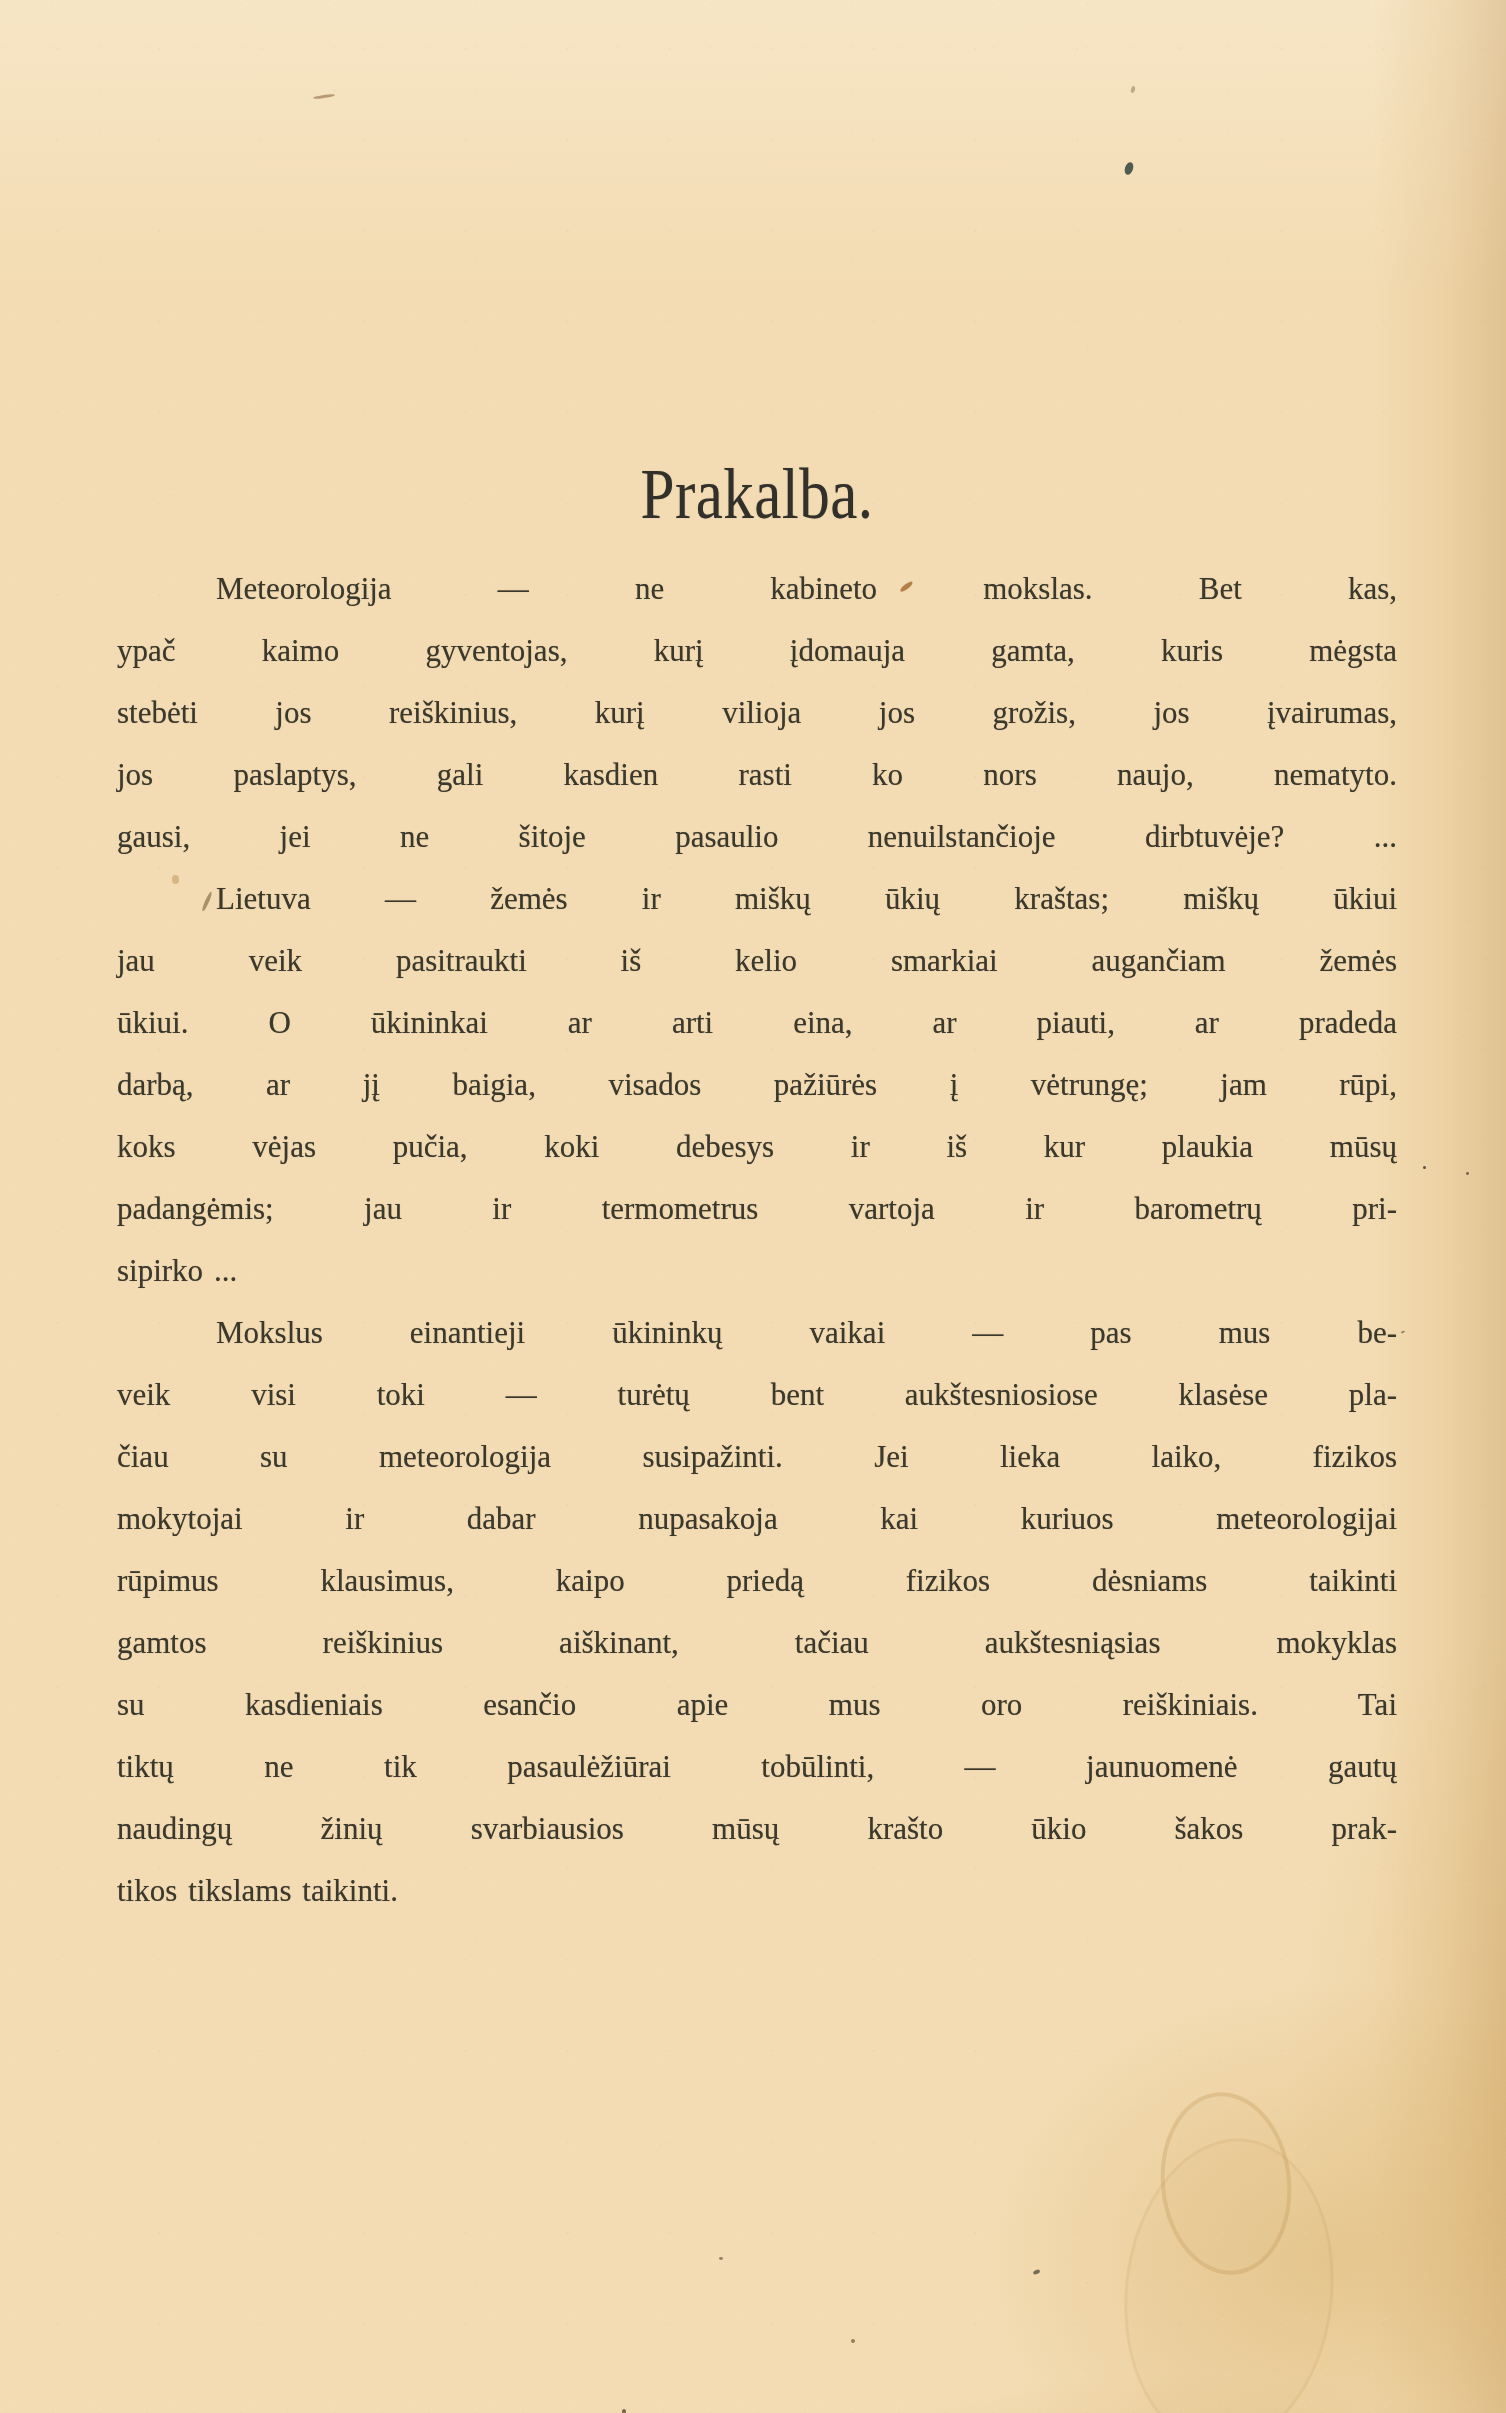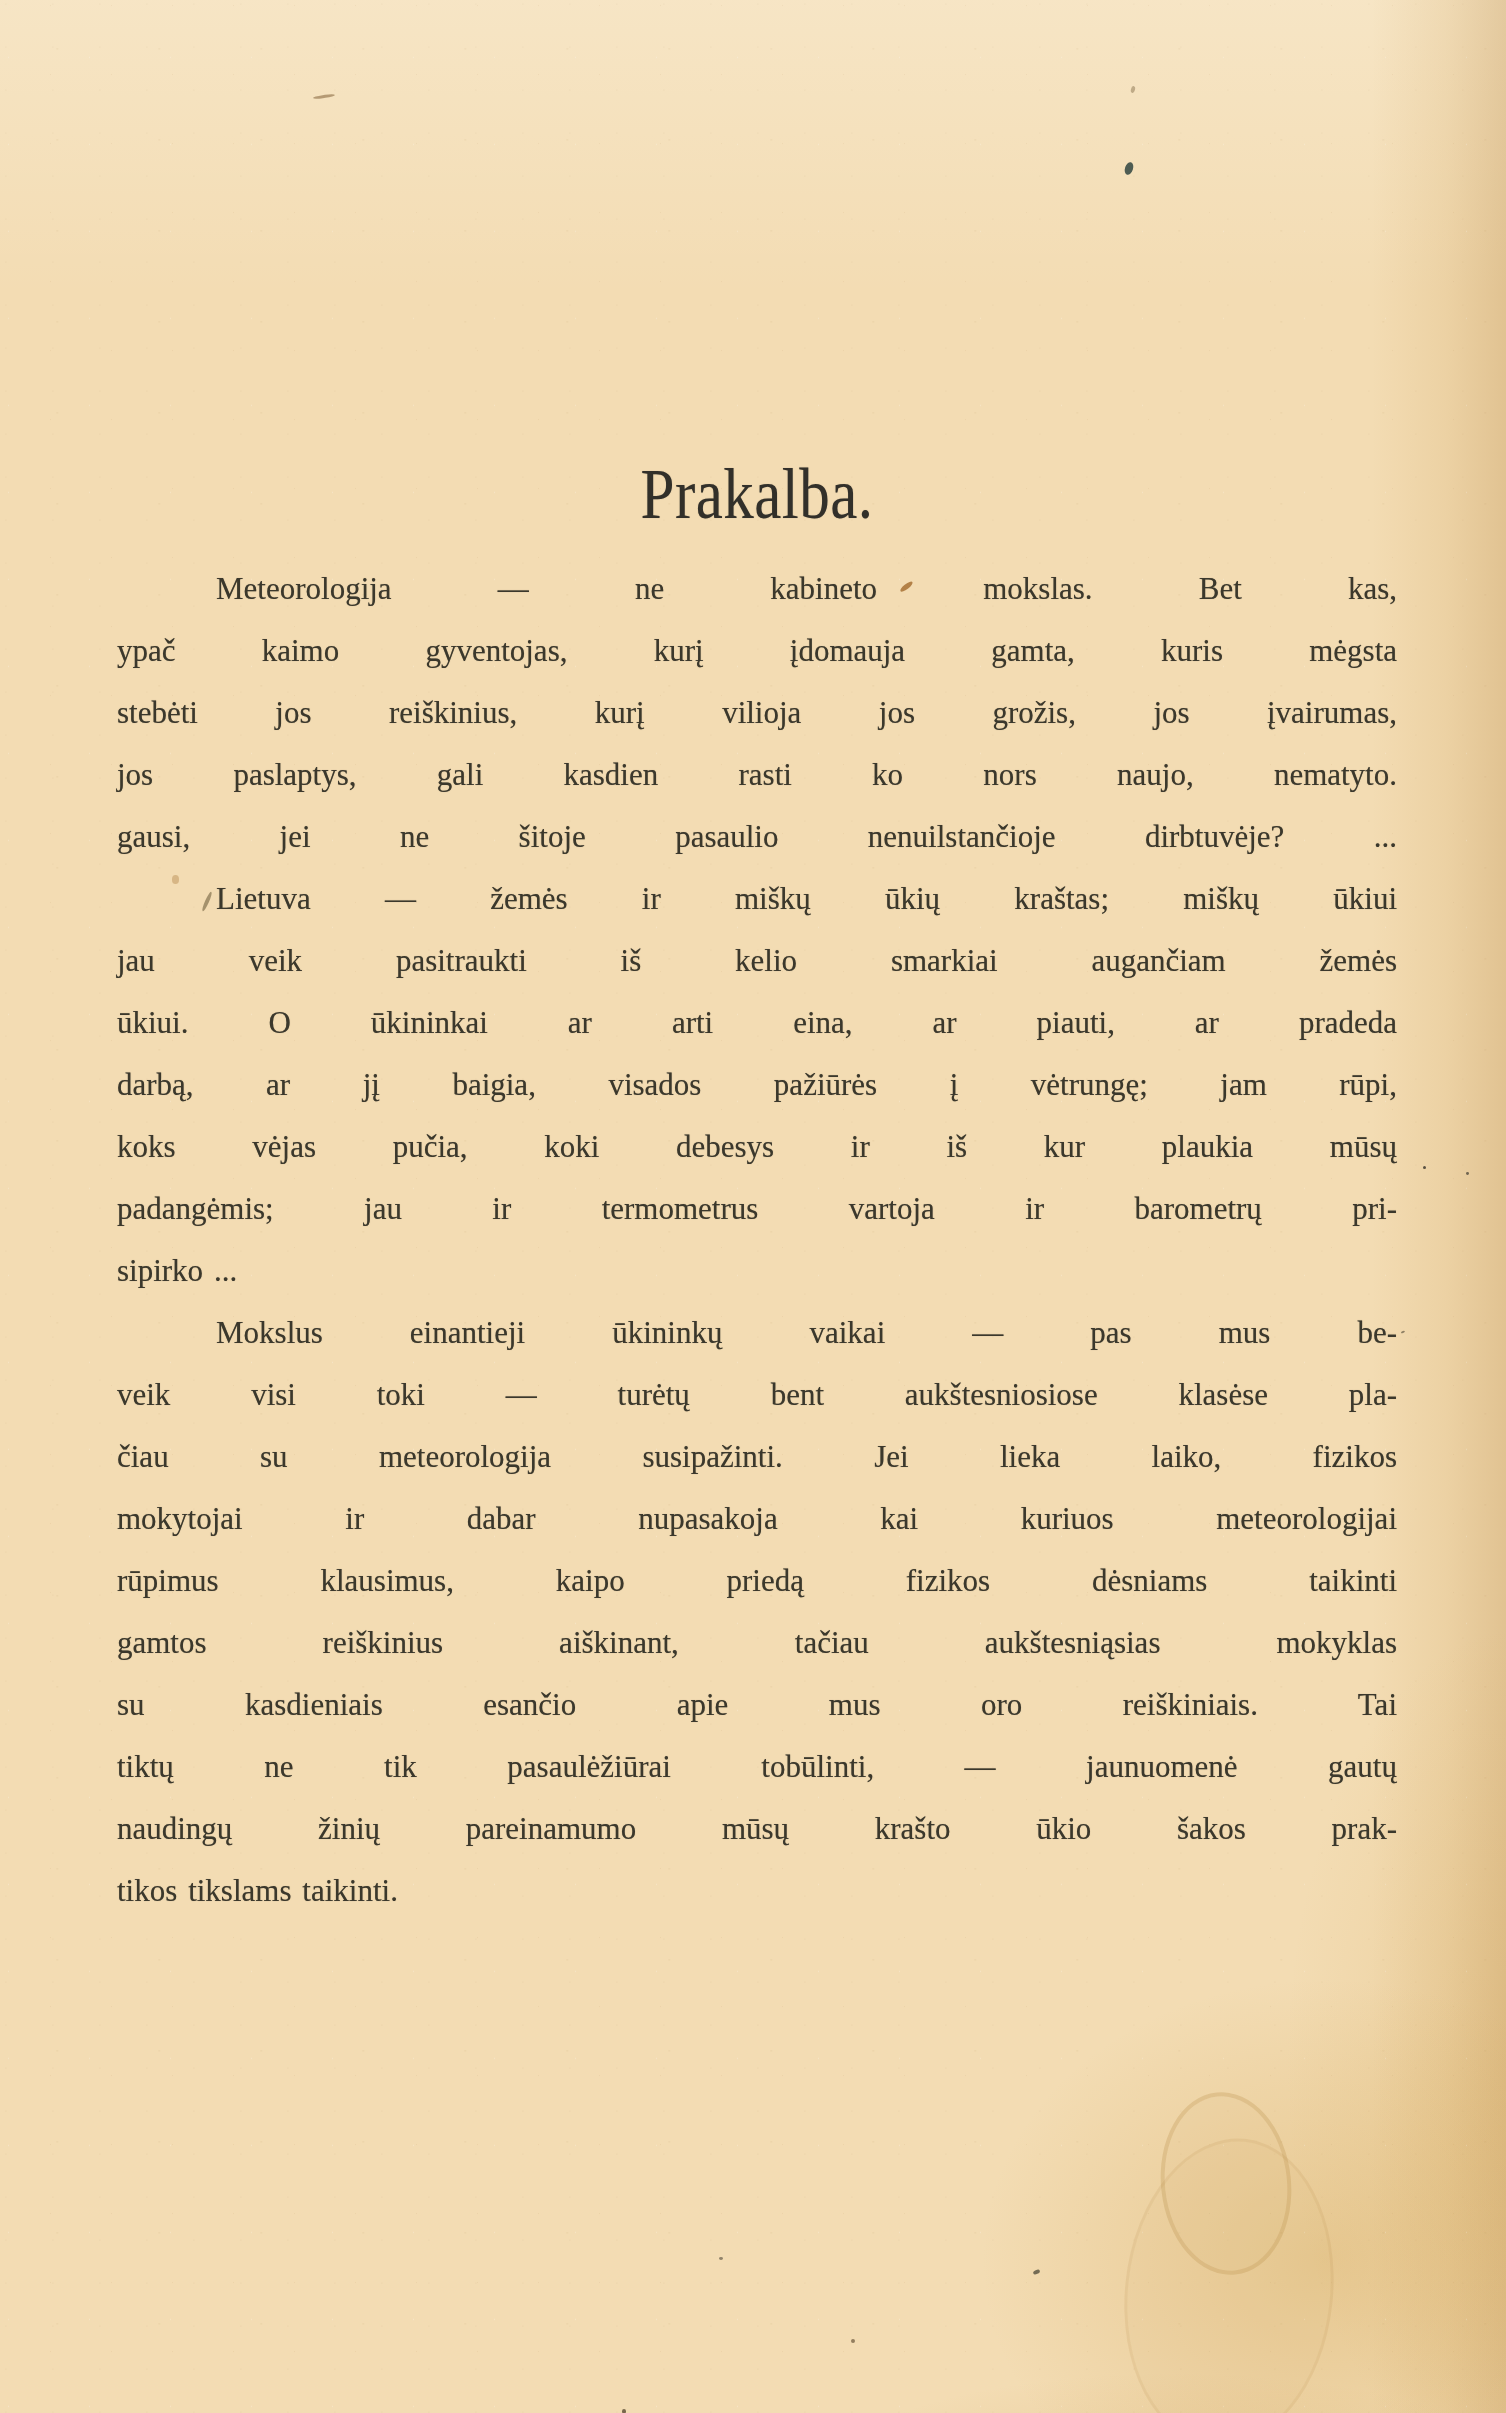--- a/index.html
+++ b/index.html
@@ -97,21 +97,21 @@
         <div class="line">padangėmis; jau ir termometrus vartoja ir barometrų pri-</div>
         <div class="line no-stretch">sipirko ...</div>
         <div class="line indent">Mokslus einantieji ūkininkų vaikai — pas mus be-</div>
         <div class="line">veik visi toki — turėtų bent aukštesniosiose klasėse pla-</div>
         <div class="line">čiau su meteorologija susipažinti. Jei lieka laiko, fizikos</div>
         <div class="line">mokytojai ir dabar nupasakoja kai kuriuos meteorologijai</div>
         <div class="line">rūpimus klausimus, kaipo priedą fizikos dėsniams taikinti</div>
         <div class="line">gamtos reiškinius aiškinant, tačiau aukštesniąsias mokyklas</div>
         <div class="line">su kasdieniais esančio apie mus oro reiškiniais. Tai</div>
         <div class="line">tiktų ne tik pasaulėžiūrai tobūlinti, — jaunuomenė gautų</div>
-        <div class="line">naudingų žinių pareinamumo mūsų krašto ūkio šakos prak-</div>
+        <div class="line">naudingų žinių svarbiausios mūsų krašto ūkio šakos prak-</div>
         <div class="line no-stretch">tikos tikslams taikinti.</div>
       </div>
   </div>
   <div class="artifacts">
       <div class="speck" style="left: 1125px; top: 162px; width: 8.2px; height: 13px; background: rgb(69, 84, 76); opacity: 0.95; transform: rotate(18deg);"></div>
       <div class="speck" style="left: 899px; top: 584px; width: 15.4px; height: 5.3px; background: rgb(162, 106, 44); opacity: 0.8; transform: rotate(-38deg);"></div>
       <div class="speck" style="left: 205px; top: 891px; width: 3.9px; height: 21px; background: rgb(139, 122, 86); opacity: 0.75; transform: rotate(24deg);"></div>
       <div class="speck" style="left: 172px; top: 875px; width: 6.8px; height: 8.7px; background: rgb(197, 157, 102); opacity: 0.6; transform: rotate(0deg);"></div>
       <div class="speck" style="left: 1131px; top: 86px; width: 3.9px; height: 6.8px; background: rgb(138, 116, 80); opacity: 0.5; transform: rotate(14deg);"></div>
       <div class="speck" style="left: 313px; top: 95px; width: 22px; height: 3.4px; background: rgb(138, 106, 66); opacity: 0.6; transform: rotate(-8deg);"></div>

